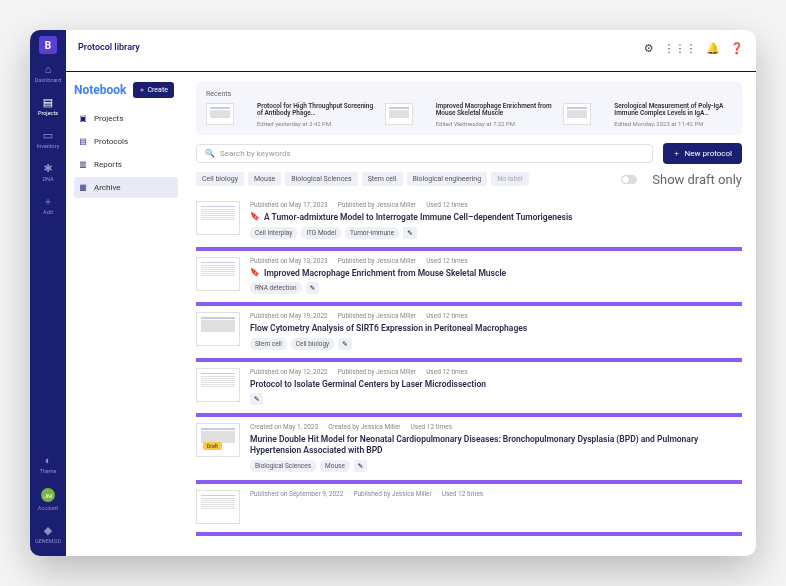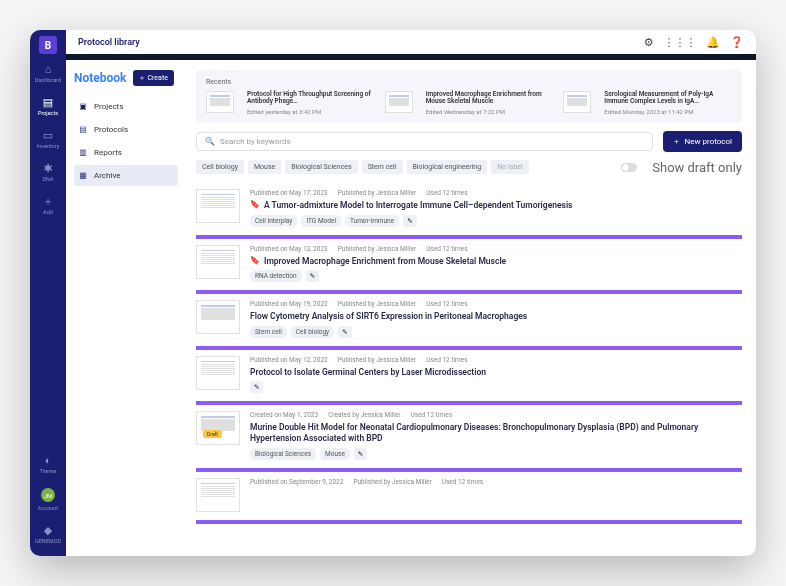--- a/index.html
+++ b/index.html
@@ -6,36 +6,36 @@
 body { background: #f5f5f5; display: flex; justify-content: center; align-items: center; min-height: 586px; }
 .app-window { width: 726px; height: 526px; background: #fff; border-radius: 10px; box-shadow: 0 14px 40px rgba(0,0,0,0.25); display: flex; overflow: hidden; position: relative; }
 .rail { width: 36px; background: #1a1f71; display: flex; flex-direction: column; align-items: center; padding-top: 6px; color: #8b8fc7; font-size: 5.5px; }
 .rail-logo { width: 18px; height: 18px; background: #5a3fd4; border-radius: 3px; display: flex; align-items: center; justify-content: center; color: #fff; font-weight: bold; font-size: 10px; margin-bottom: 8px; }
 .rail-item { display: flex; flex-direction: column; align-items: center; gap: 2px; margin-bottom: 10px; cursor: pointer; width: 100%; padding: 2px 0; text-align: center; }
 .rail-item.active { color: #fff; }
 .rail-item .ricon { font-size: 11px; line-height: 1; }
 .rail-spacer { flex: 1; }
 .rail-account { width: 14px; height: 14px; background: #7cb342; border-radius: 50%; margin-bottom: 1px; display:flex;align-items:center;justify-content:center;color:#fff;font-size:6px;}
 .content { flex: 1; display: flex; flex-direction: column; overflow: hidden; }
-.topbar { height: 30px; border-bottom: 6px solid #0f172a; display: flex; align-items: center; padding: 0 12px; }
+.topbar { height: 30px; border-bottom: 1px solid #0f172a; display: flex; padding: 0 12px; margin-top: 12px; }
 .topbar-title { font-size: 9px; font-weight: 600; color: #1a1f71; }
 .topbar-icons { margin-left: auto; display: flex; gap: 10px; color: #444; font-size: 11px; }
 .body { flex: 1; display: flex; overflow: hidden; }
 .sidepanel { width: 120px; padding: 10px 8px; }
 .sidepanel-head { display: flex; align-items: center; gap: 6px; margin-bottom: 10px; }
 .sidepanel-title { font-size: 12px; font-weight: 700; color: #3b82f6; }
 .create-btn { background: #1a1f71; color: #fff; font-size: 7px; padding: 3px 6px; border-radius: 3px; display: flex; align-items: center; gap: 2px; cursor: pointer; }
 .nav-item { display: flex; align-items: center; gap: 6px; font-size: 8px; color: #333; padding: 6px 4px; border-radius: 3px; cursor: pointer; margin-bottom: 2px; }
 .nav-item.active { background: #e8eaf6; }
 .nav-item .nicon { width: 10px; text-align: center; color: #1a1f71; }
 .main { flex: 1; padding: 10px 14px 16px 10px; overflow-y: auto; overflow-x: hidden; }
 .recents { background: #f5f6fb; border-radius: 4px; padding: 8px 10px; margin-bottom: 8px; }
 .recents-label { font-size: 7px; color: #666; margin-bottom: 5px; }
 .recents-cards { display: flex; gap: 10px; }
-.recent-card { flex: 1; display: flex; gap: 13px; font-size: 6.5px; }
+.recent-card { flex: 1; display: flex; gap: 23px; font-size: 6.5px; }
 .recent-thumb { width: 28px; height: 22px; background: #fff; border: 1px solid #e0e0e0; flex-shrink: 0; position: relative; }
 .recent-thumb::before { content:""; position:absolute; left:3px; right:3px; top:3px; height:1.5px; background:#c5cae9; box-shadow: 0 3px 0 #e0e0e0, 0 5px 0 #e0e0e0, 0 7px 0 #e0e0e0, 0 9px 0 #e0e0e0; }
 .recent-info { display: flex; flex-direction: column; min-width: 0; }
 .recent-title { font-weight: 600; color: #333; line-height: 1.15; margin-bottom: 2px; }
 .recent-meta { color: #888; font-size: 6px; }
 .searchrow { display: flex; align-items: center; gap: 10px; margin-bottom: 8px; }
 .searchbox { flex: 1; display: flex; align-items: center; gap: 5px; border: 1px solid #e0e0e0; border-radius: 4px; padding: 4px 8px; font-size: 8px; color: #999; }
 .new-protocol { background: #1a1f71; color: #fff; font-size: 8px; padding: 5px 10px; border-radius: 4px; display: flex; align-items: center; gap: 4px; cursor: pointer; }
 .filterrow { display: flex; align-items: center; gap: 4px; margin-bottom: 8px; }
 .chip { background: #eef0f8; font-size: 7px; color: #555; padding: 3px 6px; border-radius: 2px; cursor: pointer; }

